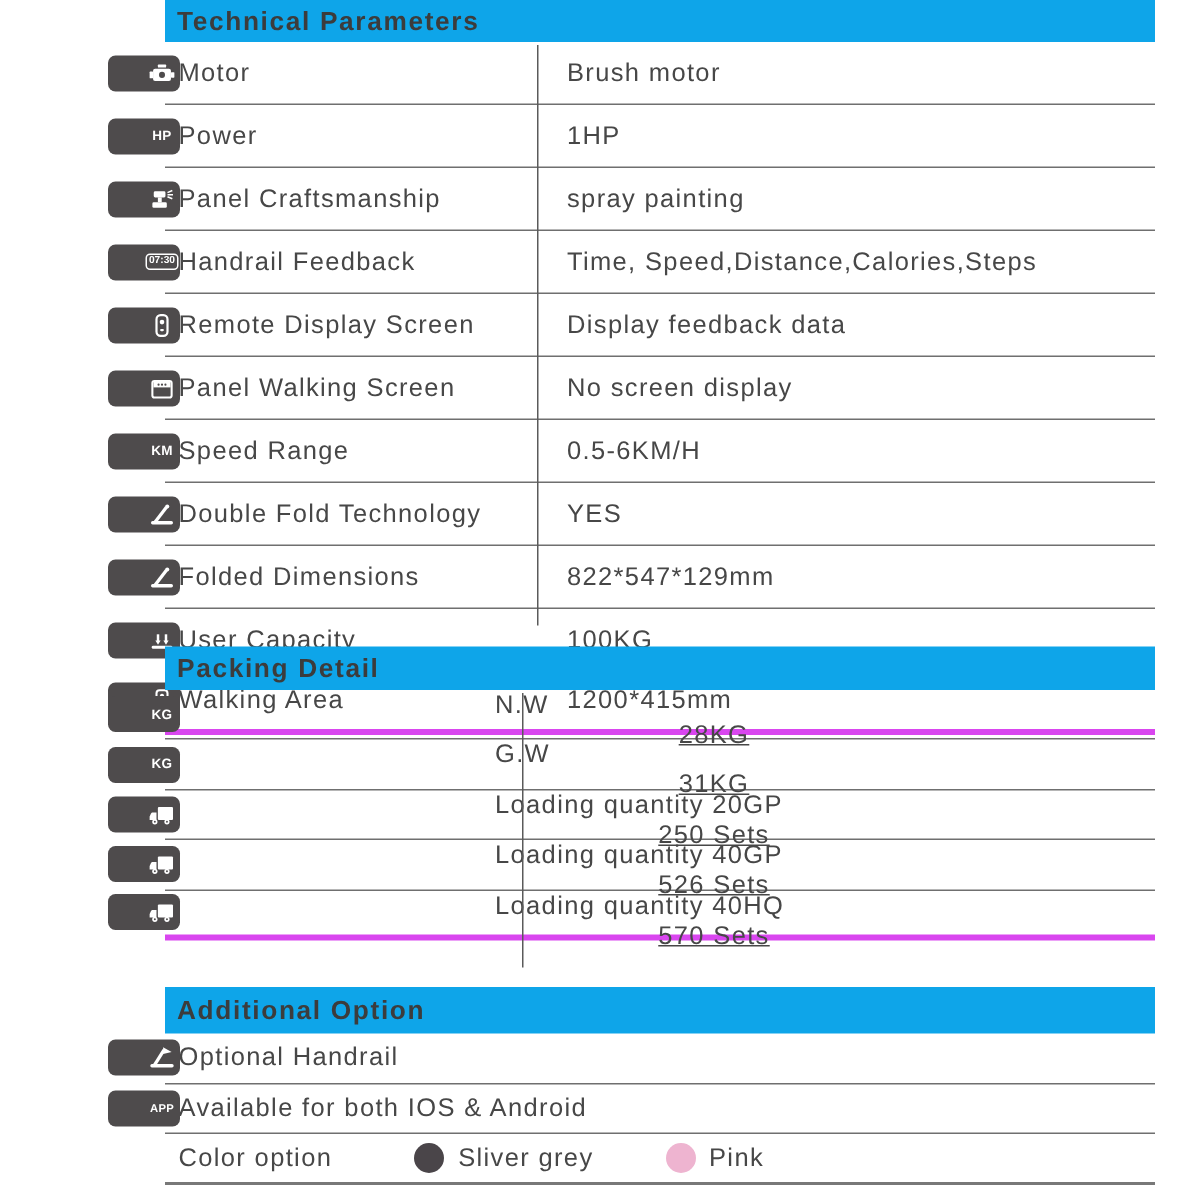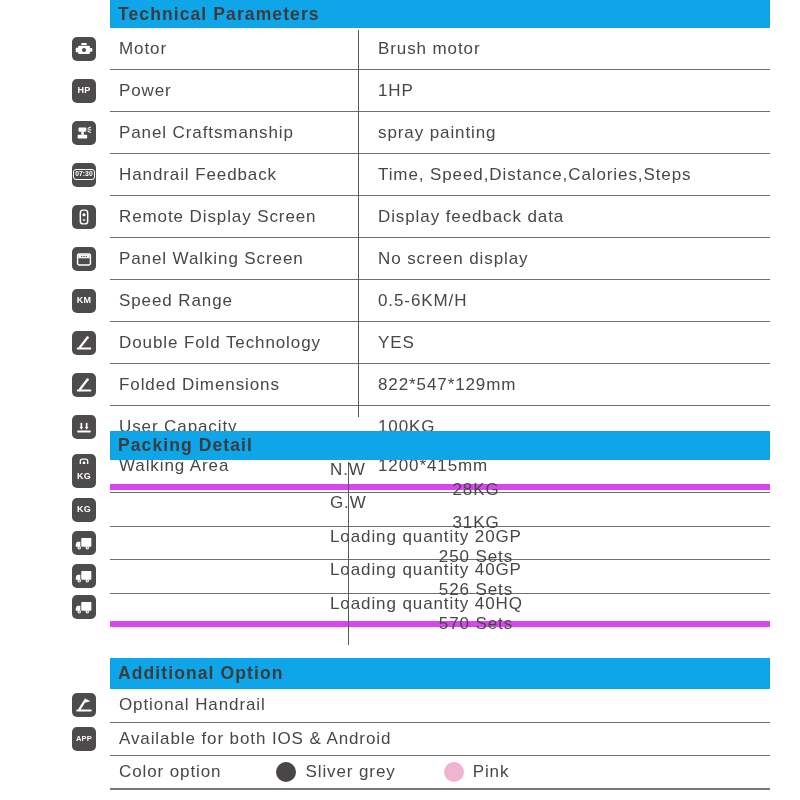--- a/index.html
+++ b/index.html
@@ -19,38 +19,38 @@
   #sec-additional{top:658px;}
   #sec-additional .sec-header{height:31px;}
 
   .row{
     position:relative;display:flex;align-items:center;
     border-bottom:1px solid #6f6f6f;box-sizing:border-box;
   }
   #sec-technical .row{height:42px;}
   #sec-packing .row{height:33.4px;flex-direction:column;}
   #sec-additional .row{height:33.7px;}
-  .row.sec-end{border-bottom:6px solid #d946ef;}
+  .row.sec-end{border-bottom:4px solid #d946ef;}
   #sec-additional .row.sec-end{border-bottom:2px solid #787878;}
 
   .cell{font-size:17px;color:#474747;letter-spacing:0.9px;white-space:nowrap;}
   .label{padding-left:9px;box-sizing:border-box;}
   #sec-technical .label{width:248px;flex:none;}
   #sec-technical .value{padding-left:20px;}
   #sec-packing .label{width:238px;flex:none;}
-  #sec-packing .value{padding-left:72px;}
+  #sec-packing .value{padding-left:72px;text-decoration:underline;}
 
   .vdiv{position:absolute;width:1px;background:#5a5a5a;}
   #vdiv-technical{left:248px;top:30px;height:387px;}
   #vdiv-packing{left:238px;top:31px;height:183px;}
 
   .badge{
     position:absolute;left:-38px;top:50%;margin-top:-12px;
     width:24px;height:24px;border-radius:5px;background:#4e4b4c;
-    display:flex;align-items:center;justify-content:center;flex:none;
+    display:flex;align-items:center;justify-content:center;flex:none;padding-left:24px;
   }
   .badge svg{width:22px;height:22px;display:block;}
   .badge-text span{color:#fff;font-weight:bold;font-size:9px;letter-spacing:0.2px;line-height:1;}
   .badge-text.small span{font-size:7.5px;}
   .clock-frame{
     color:#fff;font-weight:bold;font-size:6.8px;line-height:1;letter-spacing:0;
     border:1px solid #fff;border-radius:3px;padding:1px 1.5px;
   }
 
   .swatch{width:20px;height:20px;border-radius:50%;flex:none;}

